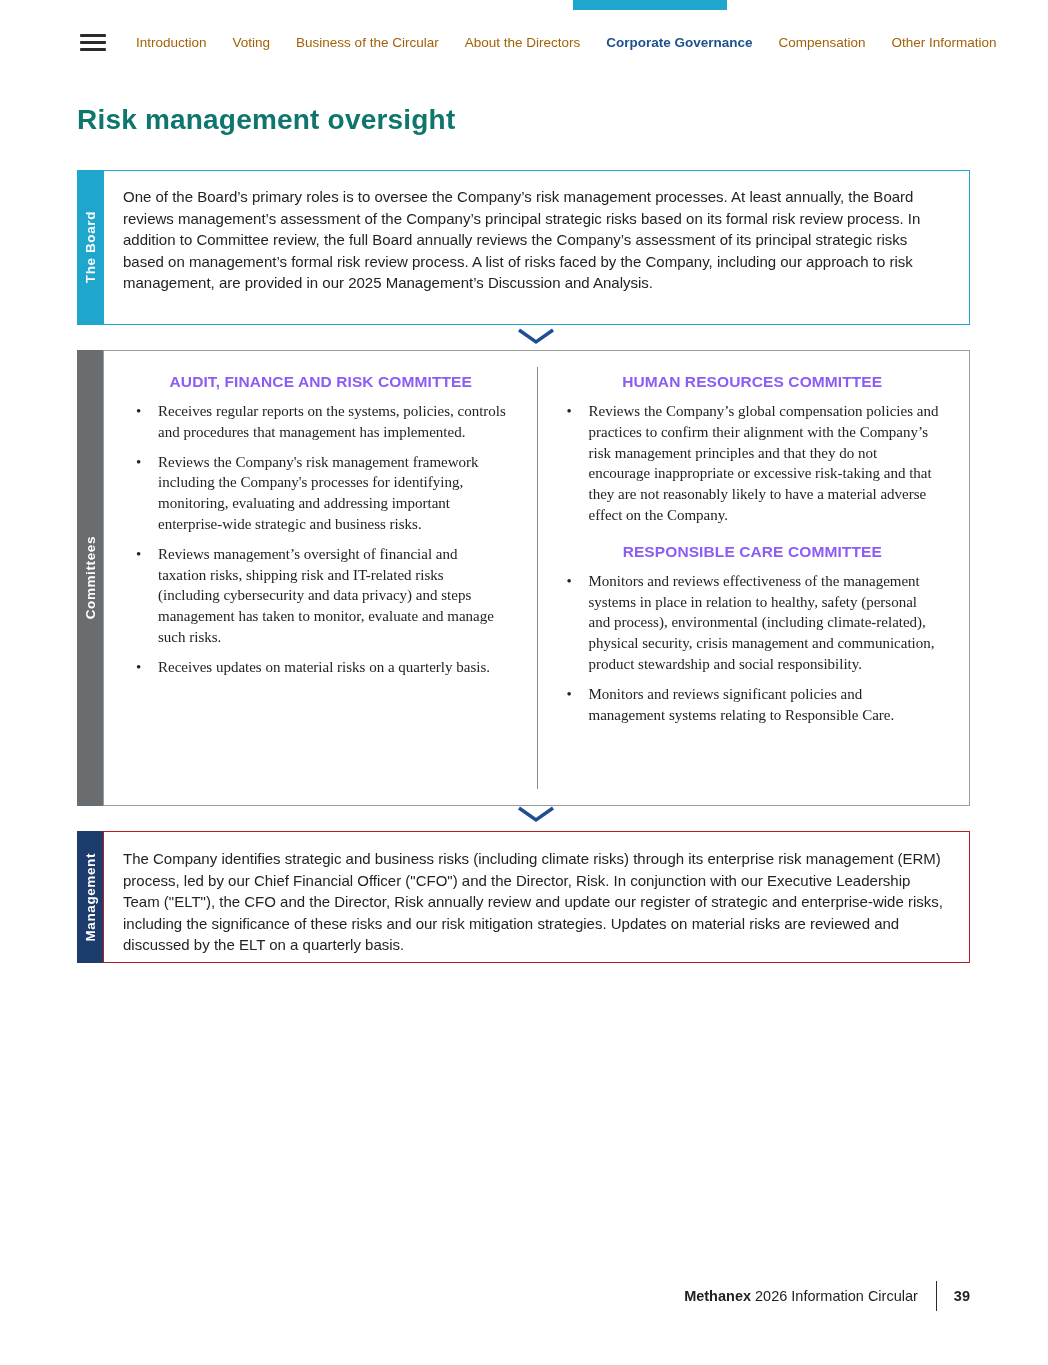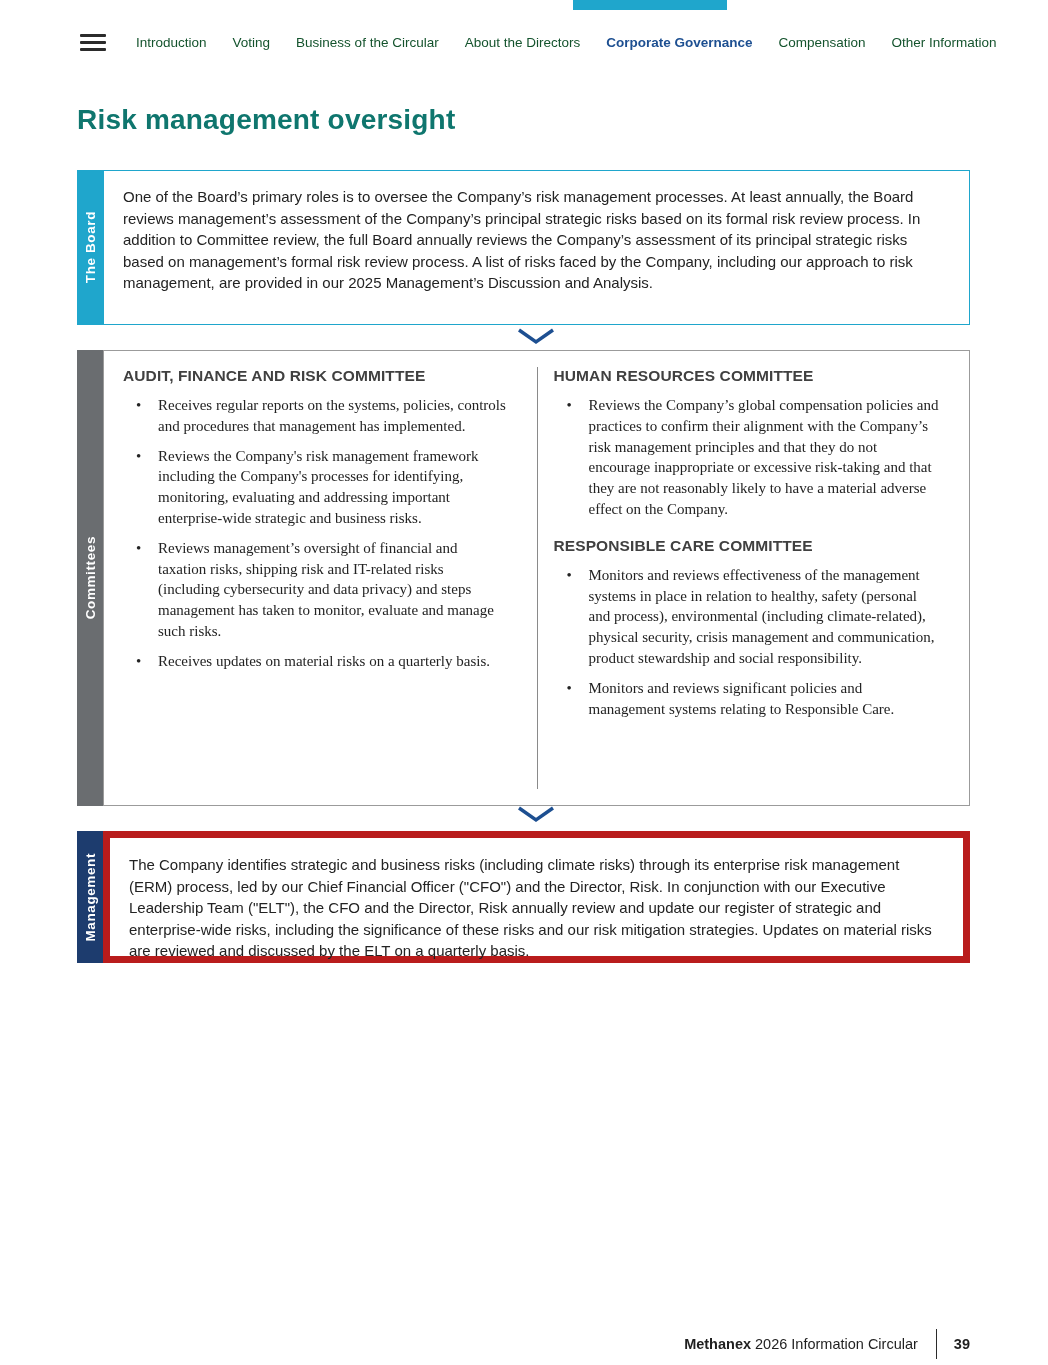--- a/index.html
+++ b/index.html
@@ -13,21 +13,21 @@
   }
   .canvas { position:absolute; inset:0; width:1048px; height:1365px; background:#fff; overflow:hidden; }
 
   
   .tab-indicator { position:absolute; left:573px; top:0; width:154px; height:10px; background:#1fa6cc; }
 
   
   .nav { position:absolute; left:80px; top:31px; height:22px; display:flex; align-items:center; gap:26px; }
   .hamburger { width:26px; height:17px; display:flex; flex-direction:column; justify-content:space-between; cursor:pointer; margin-right:4px; }
   .hamburger span { display:block; height:3px; background:#2b2b2b; border-radius:1px; }
-  .nav-item { font-size:13.5px; color:#14532d; white-space:nowrap; cursor:pointer; }
+  .nav-item { font-size:13.5px; color:#a16207; white-space:nowrap; cursor:pointer; }
   .nav-item.active { color:#1d4f91; font-weight:bold; }
 
   
   .page-title { position:absolute; left:77px; top:104px; font-size:28px; font-weight:bold; color:#0f766e; letter-spacing:0.2px; }
 
   
   .section { position:absolute; left:77px; width:893px; display:flex; align-items:stretch; }
   .strip { width:26px; flex:0 0 26px; display:flex; align-items:center; justify-content:center; }
   .strip-label {
     writing-mode:vertical-rl; transform:rotate(180deg);
@@ -46,36 +46,36 @@
   .chevron-1 { left:517px; top:328px; }
   .chevron-2 { left:517px; top:806px; }
 
   
   .section-committees { top:350px; height:456px; }
   .section-committees .strip { background:#6a6d70; }
   .section-committees .box { border:1px solid #9b9b9b; display:flex; }
   .col { width:50%; padding:16px 18px 0 19px; }
   .col-right { padding-left:17px; }
   .col-divider { position:absolute; left:50%; top:16px; bottom:16px; width:1px; background:#8a8a8a; }
-  .committee-heading { font-size:15.5px; font-weight:bold; color:#404040; margin:0 0 9px 0; letter-spacing:0.1px; }
+  .committee-heading { font-size:15.5px; font-weight:bold; color:#8b5cf6; margin:6px 0 9px 0; letter-spacing:0.1px;text-align:center; }
   .committee-heading.second { margin-top:17px; }
   ul.bullets { list-style:none; margin:10px; padding:0;font-family:Liberation Serif, serif; }
   ul.bullets li {
     position:relative; padding-left:25px; margin:0 0 9px 0;
     font-size:15px; line-height:20.8px; color:#232323;
   }
   ul.bullets li::before { content:"\2022"; position:absolute; left:3px; top:0; color:#232323; }
 
   
   .section-management { top:831px; height:132px; }
   .section-management .strip { background:#1d3c6e; }
-  .section-management .box { border:7px solid #b91c1c; padding:16px 24px 12px 19px; }
+  .section-management .box { border:1px solid #b91c1c; padding:16px 24px 12px 19px; }
 
   
-  .footer { position:absolute; right:78px; top:1328px; height:32px; display:flex; align-items:center; }
+  .footer { position:absolute; right:78px; top:1280px; height:32px; display:flex; align-items:center; }
   .footer-text { font-size:14.5px; color:#1f1f1f; }
   .footer-brand { font-weight:bold; }
   .footer-divider { width:1px; height:30px; background:#2b2b2b; margin:0 17px 0 18px; }
   .footer-page { font-size:14.5px; font-weight:bold; color:#1f1f1f; }
 </style>
 </head>
 <body>
 
 <div class="canvas">
 

